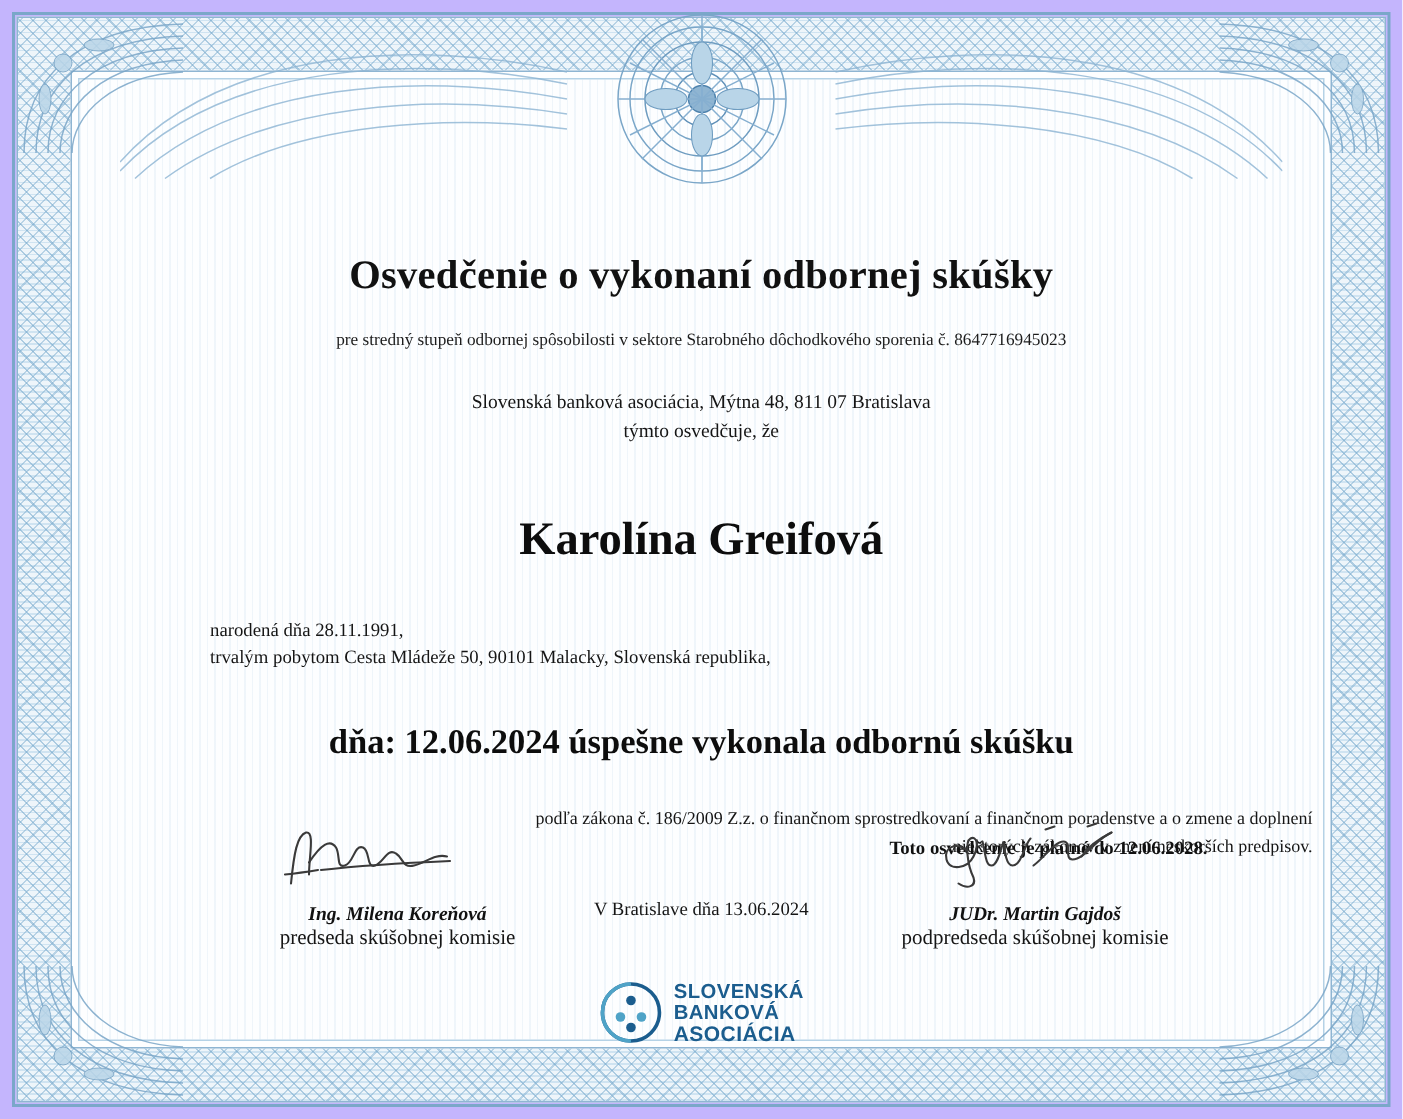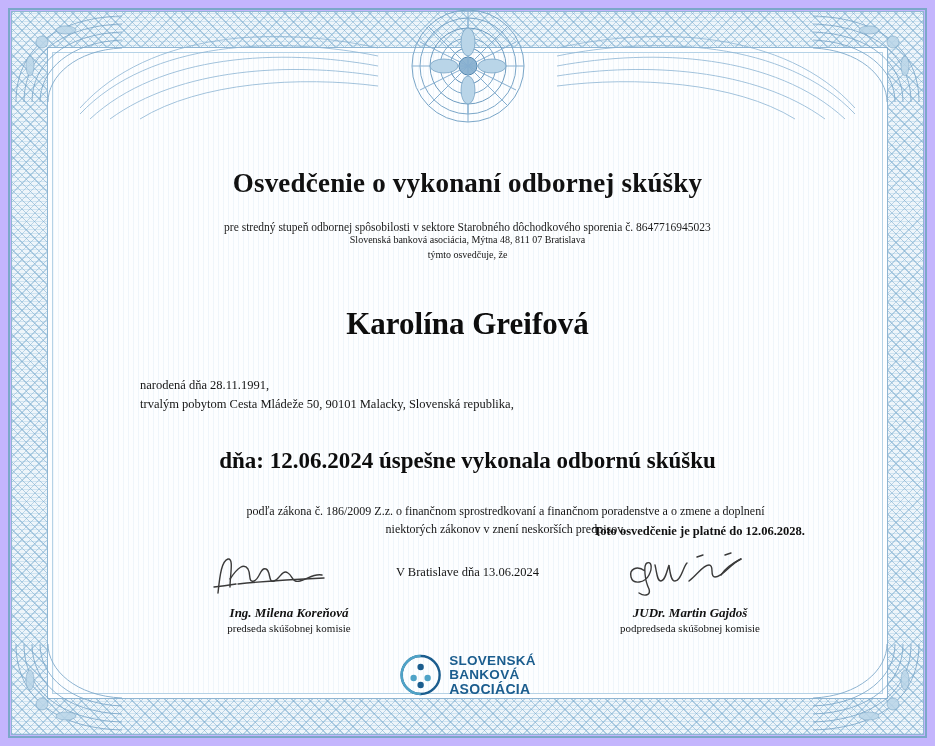--- a/index.html
+++ b/index.html
@@ -105,21 +105,22 @@
     letter-spacing: .2px;
     margin-top: 48px;
     color: #111;
   }
   .subtitle {
     font-size: 11.5px;
     margin-top: 22px;
     color: #1c1c1c;
   }
   .issuer {
-    font-size: 10px;
+    font-size: 13px;
+    margin-top: 26px;
     line-height: 1.45;
     color: #151515;
   }
   .person-name {
     font-size: 31px;
     font-weight: bold;
     margin-top: 44px;
     color: #0d0d0d;
   }
   .personal-block {
@@ -131,21 +132,21 @@
     color: #151515;
   }
   .exam-line {
     font-size: 23px;
     font-weight: bold;
     margin-top: 34px;
     color: #0d0d0d;
   }
   .law-block {
     margin-top: 28px;
-    text-align: center;
+    text-align: right;
     padding-left: 76px;
     font-size: 12px;
     line-height: 1.55;
     color: #151515;
     position: relative;
   }
   .validity {
     position: absolute;
     right: 70px;
     top: 20px;
@@ -160,42 +161,41 @@
   }
 
   
   .signatures {
     position: absolute;
     left: 60px;
     right: 60px;
     bottom: 112px;
     display: flex;
     justify-content: space-between;
-    margin-left: 24px;
   }
   .sig-col {
     width: 300px;
     text-align: center;
     position: relative;
   }
   .sig-col.left  { margin-left: 55px; }
   .sig-col.right { margin-right: 35px; }
   .sig-mark {
     height: 46px;
     position: relative;
   }
   .sig-name {
     font-size: 13px;
     font-weight: bold;
     font-style: italic;
     color: #111;
     margin-top: 2px;
   }
   .sig-role {
-    font-size: 11px;
+    font-size: 14px;
     color: #151515;
     margin-top: 1px;
   }
 
   
   .logo {
     position: absolute;
     left: 50%;
     bottom: 50px;
     transform: translateX(-50%);

